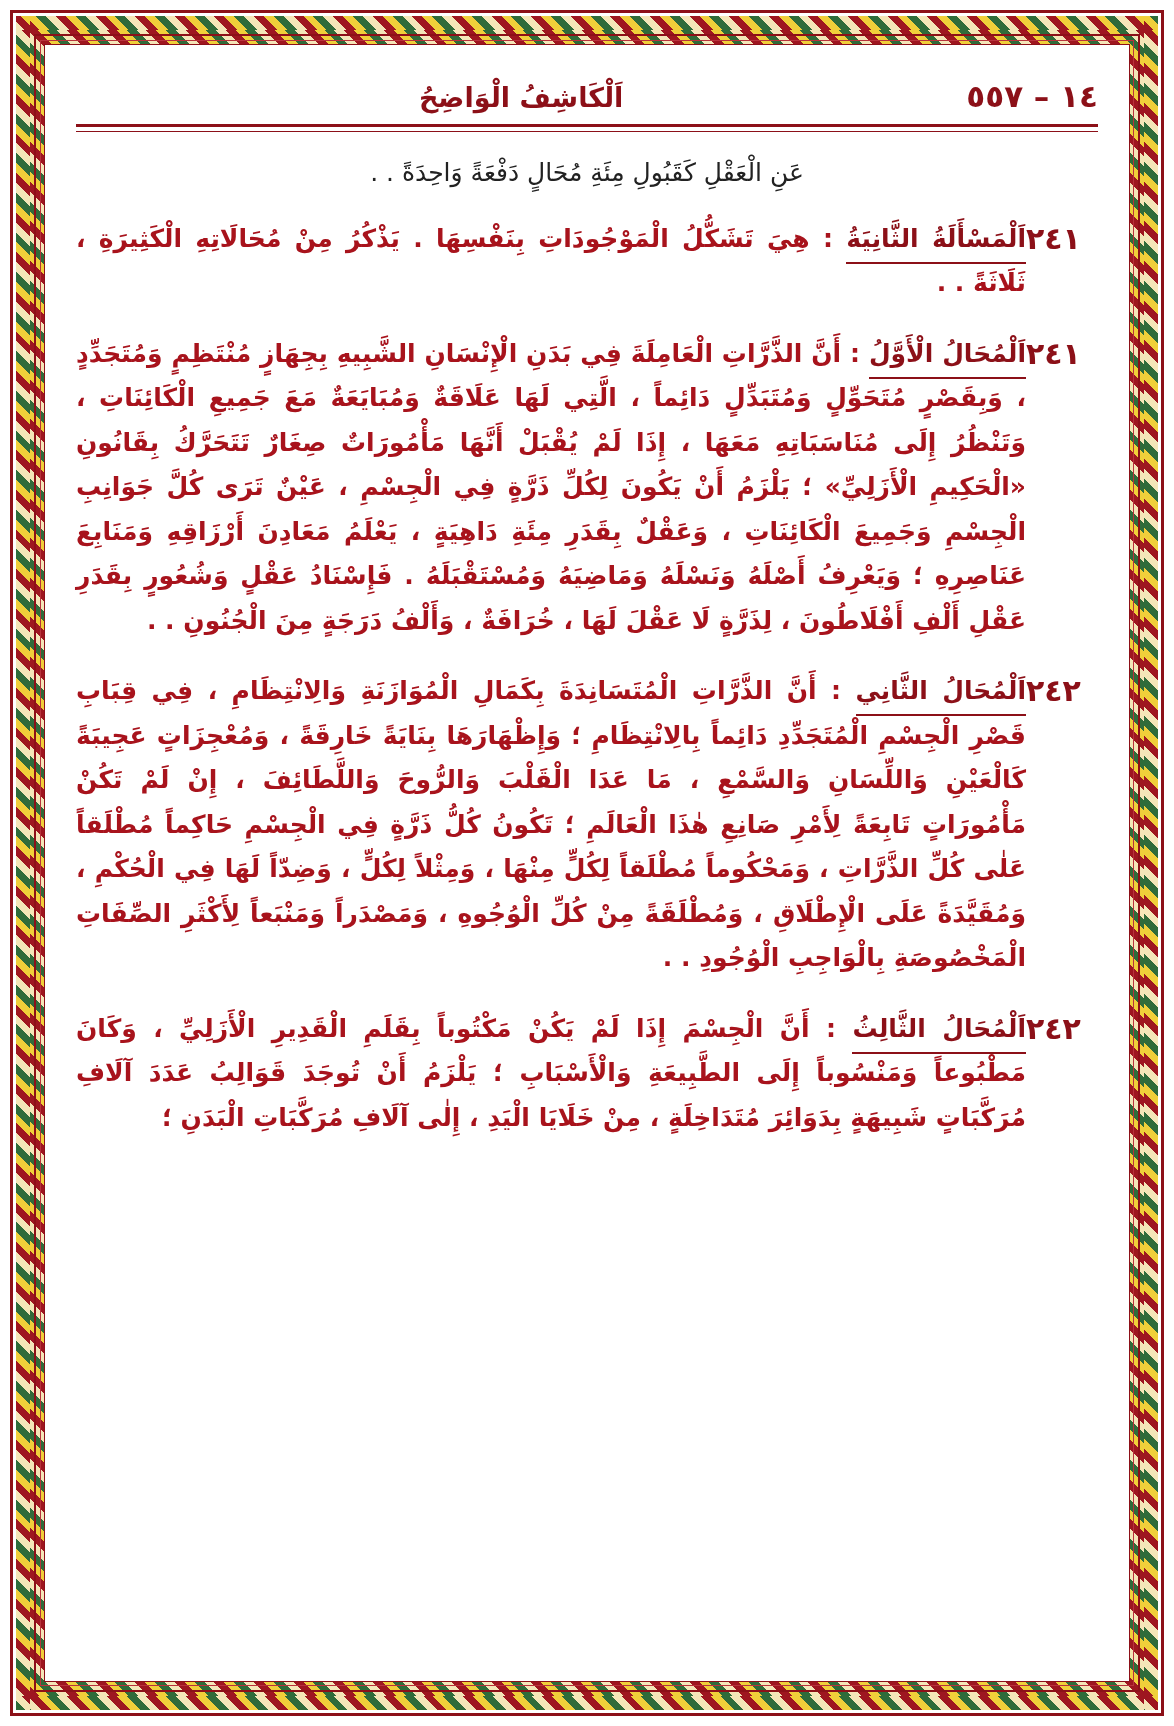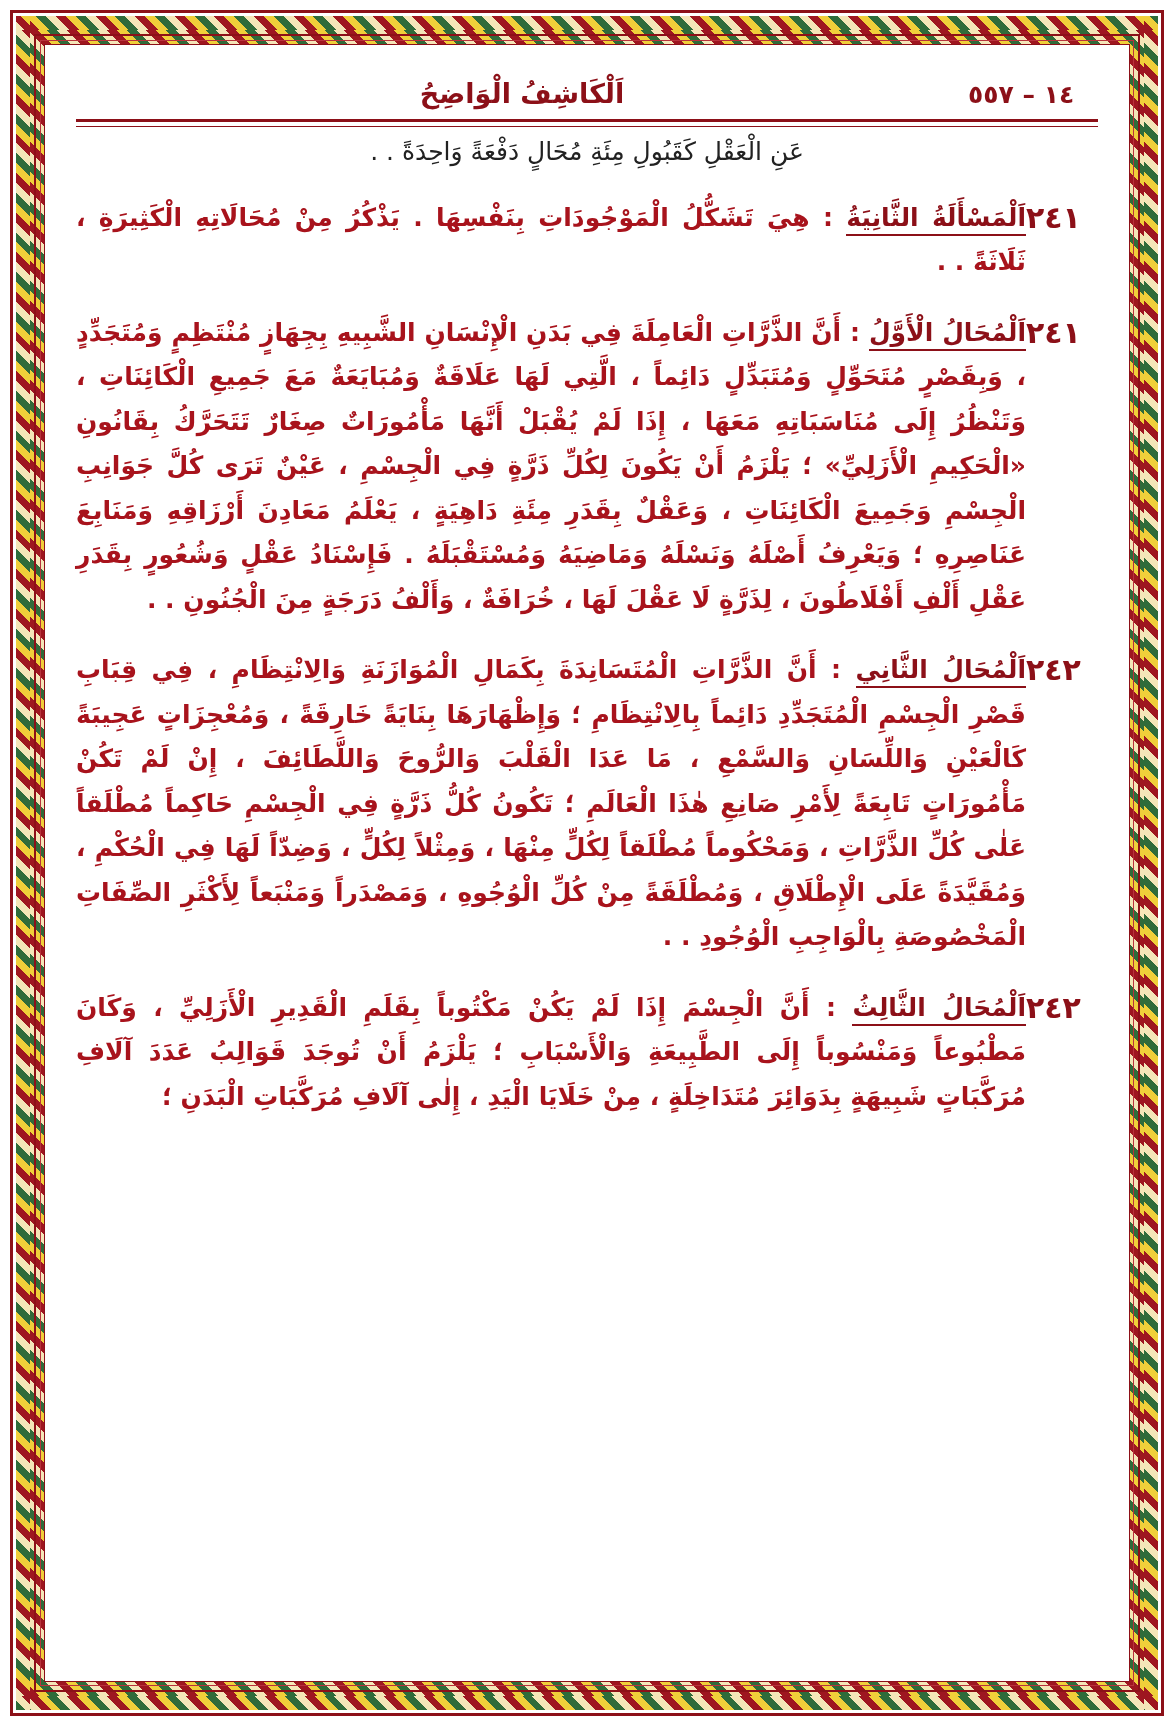--- a/index.html
+++ b/index.html
@@ -76,41 +76,41 @@
   }
   .header-title {
     font-size: 27px;
     font-weight: bold;
     color: #8c1018;
     letter-spacing: 0;
     flex: 1;
     text-align: center;
   }
   .header-page {
-    font-size: 25px;
+    font-size: 31px;
     font-weight: bold;
     color: #8c1018;
     min-width: 130px;
     text-align: left;
     direction: rtl;
   }
   .header-rule {
     margin-top: 10px;
     height: 0;
     border-top: 3px solid #8c1018;
   }
   .header-rule2 {
     margin-top: 4px;
     height: 0;
     border-top: 1.5px solid #8c1018;
   }
 
   
   .body {
-    margin-top: 4px;
+    margin-top: 20px;
   }
   .para {
     display: flex;
     flex-direction: row;
     align-items: flex-start;
     margin-bottom: 26px;
   }
   .para-num {
     width: 72px;
     flex: 0 0 72px;
@@ -128,21 +128,21 @@
     line-height: 1.78;
     color: #a8131c;
     text-align: justify;
     text-align-last: right;
     font-weight: bold;
     direction: rtl;
   }
   .lead {
     color: #8c1018;
     border-bottom: 2px solid #8c1018;
-    padding-bottom: 2px;
+    padding-bottom: 9px;
     font-weight: bold;
   }
   .first-line-intro {
     text-align: center;
     font-size: 25px;
     color: #222;
     font-weight: normal;
     line-height: 1.7;
     margin-bottom: 22px;
     direction: rtl;

